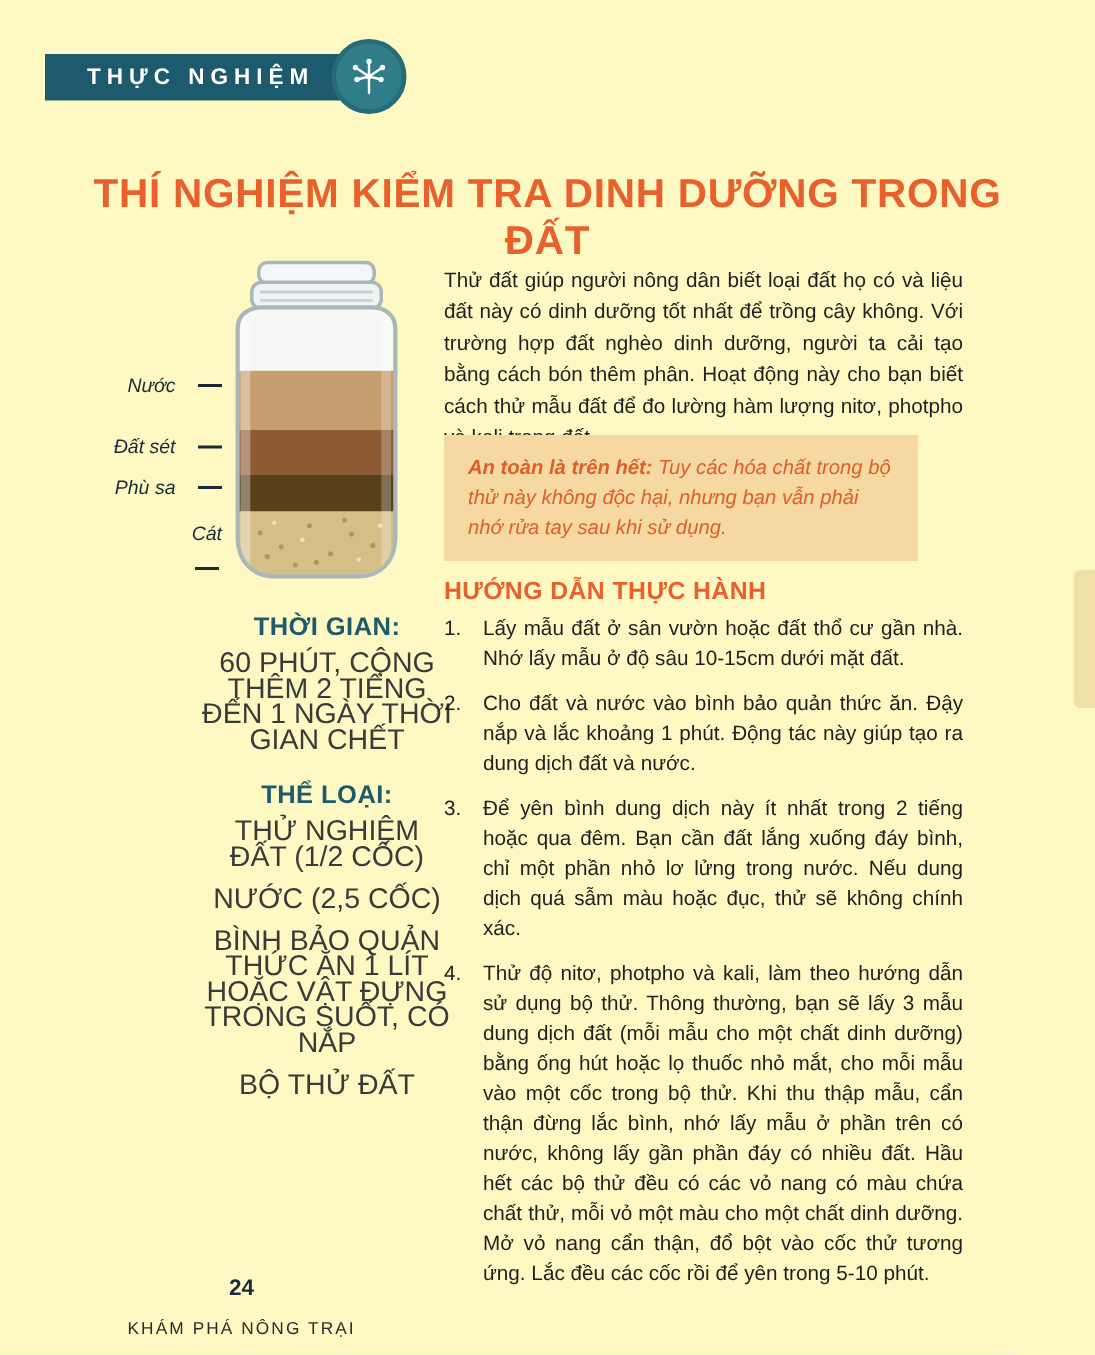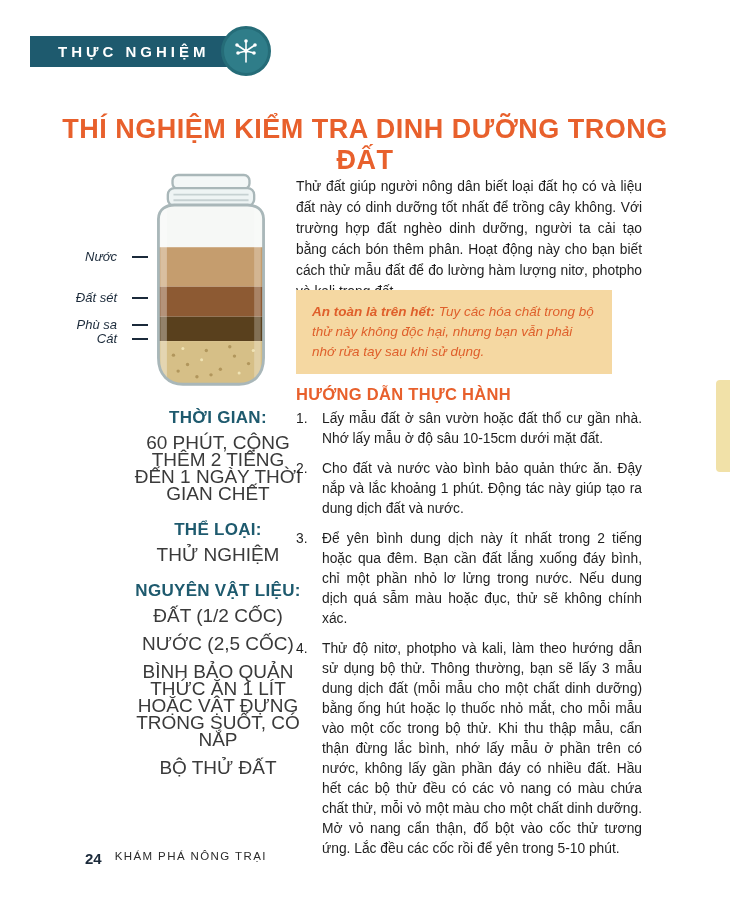--- a/index.html
+++ b/index.html
@@ -1,19 +1,19 @@
 <!DOCTYPE html>
 <html lang="vi"><head>
 <meta charset="utf-8">
 <style>
   * { margin:0; padding:0; box-sizing:border-box; }
   body { background:#e8e8e8; font-family:"Liberation Sans", sans-serif; }
   .page {
     position:relative; width:730px; height:903px; margin:0 auto;
-    background:#ffffff; overflow:hidden;
+    background:#fef9c3; overflow:hidden;
     font-family:"Liberation Sans", sans-serif; color:#222;padding-left:12px;
   }
 
   
   .banner {
     position:absolute; left:30px; top:36px; width:202px; height:31px;
     background:#1e5a6e; display:flex; align-items:center; padding-left:28px;
   }
   .banner-label {
     color:#ffffff; font-size:15px; font-weight:bold; letter-spacing:4px;
@@ -77,21 +77,21 @@
 
   
   .edge-tab {
     position:absolute; right:0; top:380px; width:14px; height:92px;
     background:#f1e1a8; border-radius:4px 0 0 4px;
   }
 
   
   .footer {
     position:absolute; left:85px; top:850px;
-    display:flex; align-items:flex-start; gap:13px;
+    display:flex; align-items:center; gap:13px;flex-direction:column;
   }
   .page-number { font-size:15px; font-weight:bold; color:#1b2a3a; }
   .book-title { font-size:11.5px; letter-spacing:1.4px; color:#2b2b2b; }
 </style>
 </head>
 <body>
 
 <div class="page">
 
   <div class="banner">
@@ -170,33 +170,32 @@
     <span class="leader"></span>
   </div>
   <div class="jar-label" style="top:290px;">
     <span>Đất sét</span>
     <span class="leader"></span>
   </div>
   <div class="jar-label" style="top:317px;">
     <span>Phù sa</span>
     <span class="leader"></span>
   </div>
-  <div class="jar-label" style="top:331px;">
+  <div class="jar-label" style="top:348px;flex-direction:column;">
     <span>Cát</span>
     <span class="leader"></span>
   </div>
 
   <div class="info">
     <div class="info-heading first">THỜI GIAN:</div>
     <div class="info-text">60 PHÚT, CỘNG THÊM 2 TIẾNG ĐẾN 1 NGÀY THỜI GIAN CHẾT</div>
 
     <div class="info-heading">THỂ LOẠI:</div>
     <div class="info-text">THỬ NGHIỆM</div>
 
-    <div class="info-heading">NGUYÊN VẬT LIỆU:</div>
     <div class="materials">
       <div class="info-text">ĐẤT (1/2 CỐC)</div>
       <div class="info-text">NƯỚC (2,5 CỐC)</div>
       <div class="info-text">BÌNH BẢO QUẢN THỨC ĂN 1 LÍT HOẶC VẬT ĐỰNG TRONG SUỐT, CÓ NẮP</div>
       <div class="info-text">BỘ THỬ ĐẤT</div>
     </div>
   </div>
 
   <p class="intro">Thử đất giúp người nông dân biết loại đất họ có và liệu đất này có dinh dưỡng tốt nhất để trồng cây không. Với trường hợp đất nghèo dinh dưỡng, người ta cải tạo bằng cách bón thêm phân. Hoạt động này cho bạn biết cách thử mẫu đất để đo lường hàm lượng nitơ, photpho và kali trong đất.</p>
 

